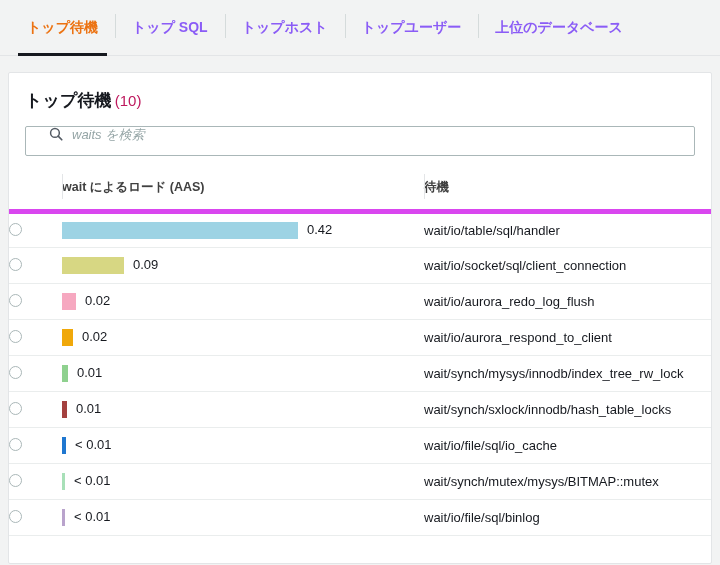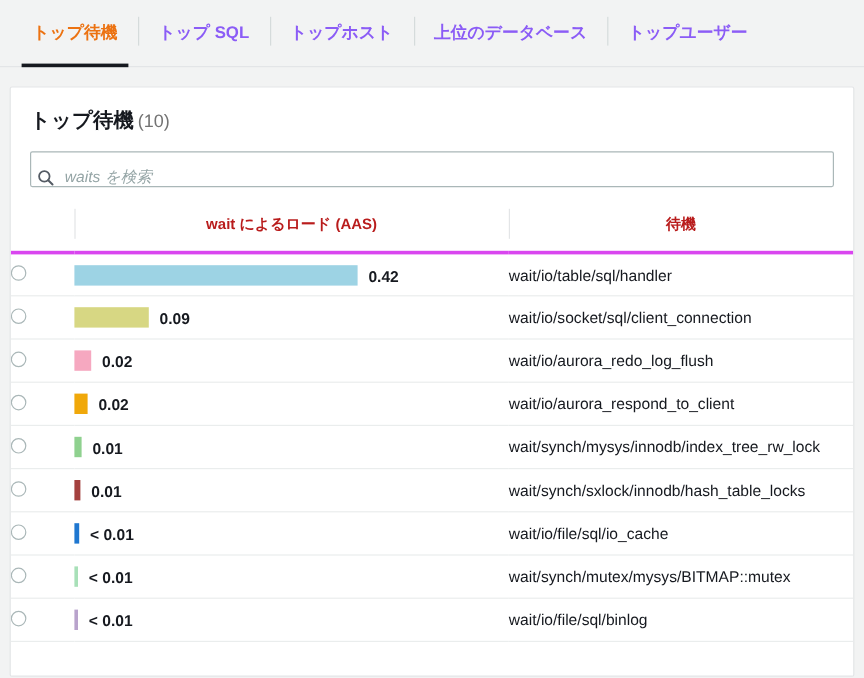--- a/index.html
+++ b/index.html
@@ -74,33 +74,33 @@
   }
   .panel-title {
     font-size: 17px;
     font-weight: bold;
     color: #16191f;
     letter-spacing: 0.1px;
   }
   .panel-count {
     font-size: 15px;
     font-weight: normal;
-    color: #737373;
+    color: #be185d;
     margin-left: 3px;
   }
 
   
   .search-wrap {
     margin: 14px 16px 0 16px;
     height: 30px;
     border: 1px solid #aab7b8;
     border-radius: 2px;
     display: flex;
-    align-items: flex-end;
-    padding: 0 5px;
+    align-items: flex-start;
+    padding: 0 23px;
     background: #fff;
   }
   .search-icon {
     width: 14px; height: 14px;
     flex: 0 0 auto;
     margin-right: 9px;
     color: #545b64;
     display: flex;
     align-items: center;
     justify-content: center;
@@ -121,26 +121,26 @@
   }
 
   
   table.wtable {
     width: 100%;
     border-collapse: collapse;
     margin-top: 16px;
     table-layout: fixed;
   }
   table.wtable th {
-    text-align: center;
+    text-align: left;
     font-size: 12.5px;
     font-weight: bold;
-    color: #b91c1c;
+    color: #404040;
     padding: 7px 0 13px 0;
-    border-bottom: 3px solid #d946ef;
+    border-bottom: 5px solid #d946ef;
     position: relative;
     vertical-align: middle;
   }
   th.col-radio { width: 53px; }
   th.col-load  { width: 362px; padding-left: 13px; }
   th.col-wait  { width: auto;  padding-left: 14px; }
   th.col-load::before, th.col-wait::before {
     content: "";
     position: absolute;
     left: 0; top: 2px; bottom: 10px;
@@ -164,22 +164,21 @@
     width: 13px; height: 13px;
     border: 1px solid #aab7b8;
     border-radius: 50%;
     background: #fff;
     display: inline-block;
     cursor: pointer;
   }
 
   .bar-row {
     display: flex;
-    align-items: flex-end;
-    font-weight: bold;
+    align-items: flex-start;
   }
   .bar {
     height: 17px;
     flex: 0 0 auto;
     min-width: 2px;
   }
   .bar-val {
     font-size: 13px;
     color: #16191f;
     margin-left: 9px;
@@ -193,24 +192,24 @@
   <div class="tab active">
     <span>トップ待機</span>
   </div>
   <div class="tab">
     <span>トップ SQL</span>
   </div>
   <div class="tab">
     <span>トップホスト</span>
   </div>
   <div class="tab">
+    <span>トップユーザー</span>
+  </div>
+  <div class="tab">
     <span>上位のデータベース</span>
-  </div>
-  <div class="tab">
-    <span>トップユーザー</span>
   </div>
 </div>
 
 <div class="panel">
 
   <div class="panel-head">
     <span class="panel-title">トップ待機</span><span class="panel-count">(10)</span>
   </div>
 
   <div class="search-wrap">

